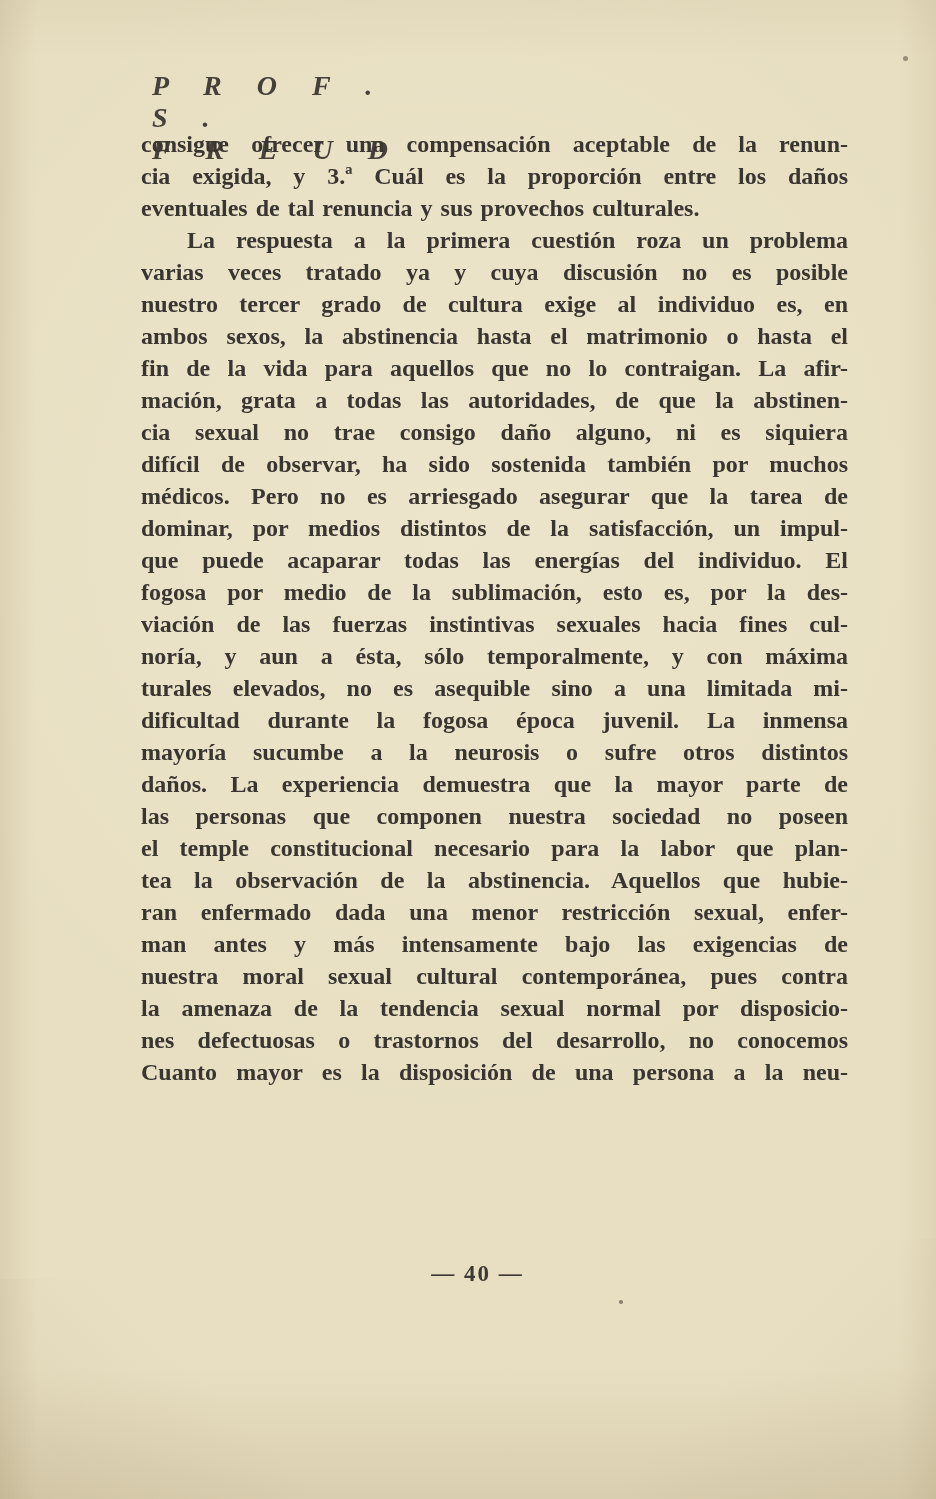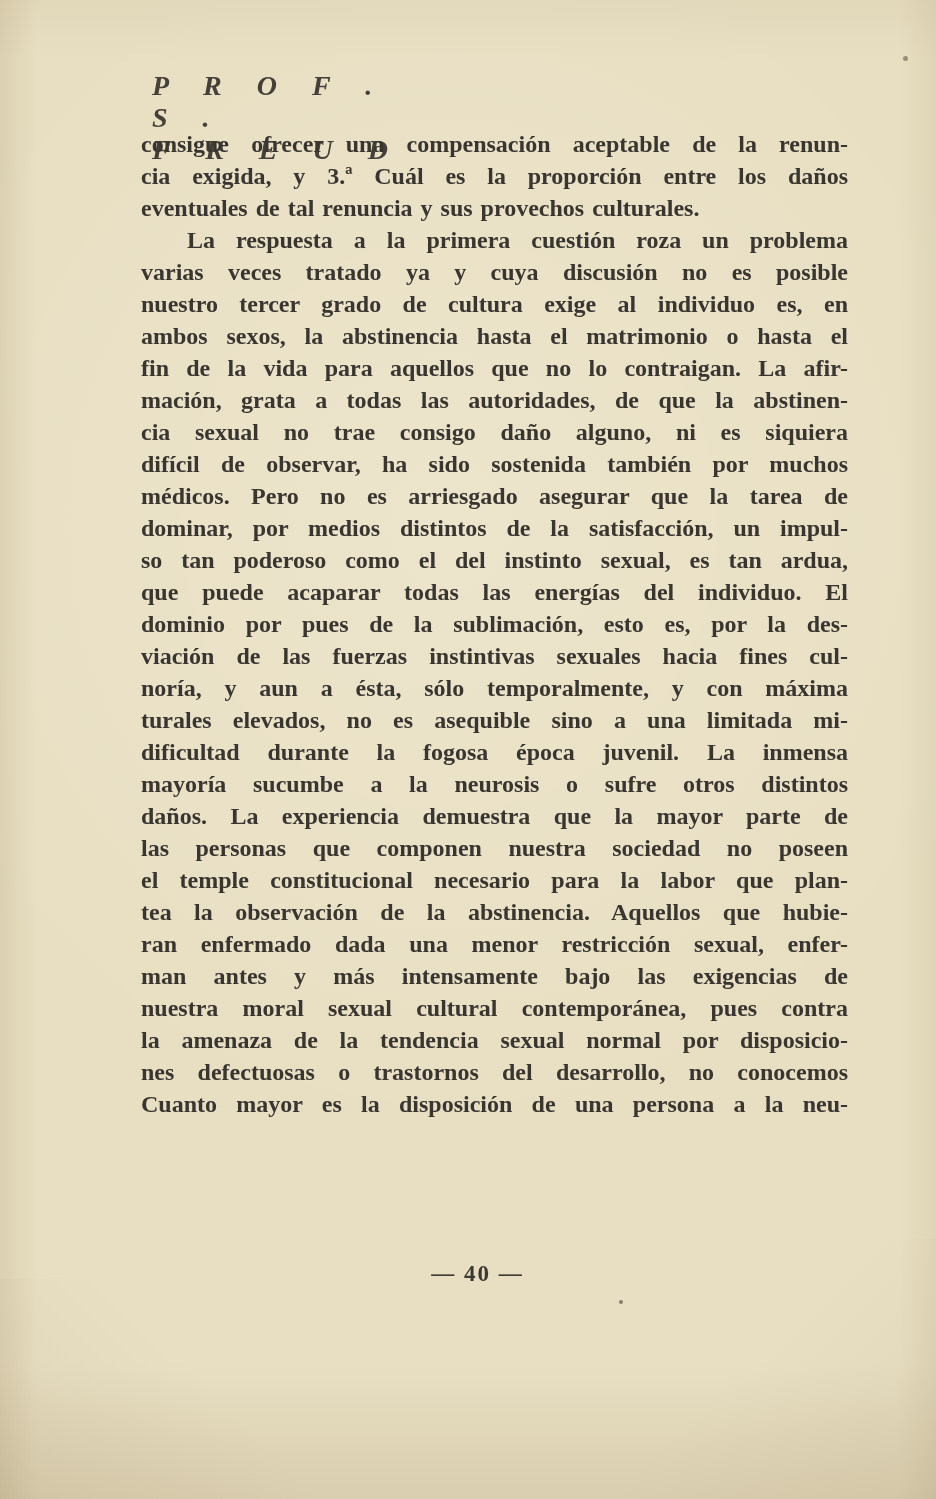--- a/index.html
+++ b/index.html
@@ -123,23 +123,22 @@
         <div class="line indent">La respuesta a la primera cuestión roza un problema</div>
         <div class="line">varias veces tratado ya y cuya discusión no es posible</div>
         <div class="line">nuestro tercer grado de cultura exige al individuo es, en</div>
         <div class="line">ambos sexos, la abstinencia hasta el matrimonio o hasta el</div>
         <div class="line">fin de la vida para aquellos que no lo contraigan. La afir-</div>
         <div class="line">mación, grata a todas las autoridades, de que la abstinen-</div>
         <div class="line">cia sexual no trae consigo daño alguno, ni es siquiera</div>
         <div class="line">difícil de observar, ha sido sostenida también por muchos</div>
         <div class="line">médicos. Pero no es arriesgado asegurar que la tarea de</div>
         <div class="line">dominar, por medios distintos de la satisfacción, un impul-</div>
-        <div class="line">so tan poderoso como el del instinto sexual, es tan ardua,</div>
         <div class="line">que puede acaparar todas las energías del individuo. El</div>
-        <div class="line">dominio por pues de la sublimación, esto es, por la des-</div>
+        <div class="line">fogosa por medio de la sublimación, esto es, por la des-</div>
         <div class="line">viación de las fuerzas instintivas sexuales hacia fines cul-</div>
         <div class="line">noría, y aun a ésta, sólo temporalmente, y con máxima</div>
         <div class="line">turales elevados, no es asequible sino a una limitada mi-</div>
         <div class="line">dificultad durante la fogosa época juvenil. La inmensa</div>
         <div class="line">mayoría sucumbe a la neurosis o sufre otros distintos</div>
         <div class="line">daños. La experiencia demuestra que la mayor parte de</div>
         <div class="line">las personas que componen nuestra sociedad no poseen</div>
         <div class="line">el temple constitucional necesario para la labor que plan-</div>
         <div class="line">tea la observación de la abstinencia. Aquellos que hubie-</div>
         <div class="line">ran enfermado dada una menor restricción sexual, enfer-</div>

